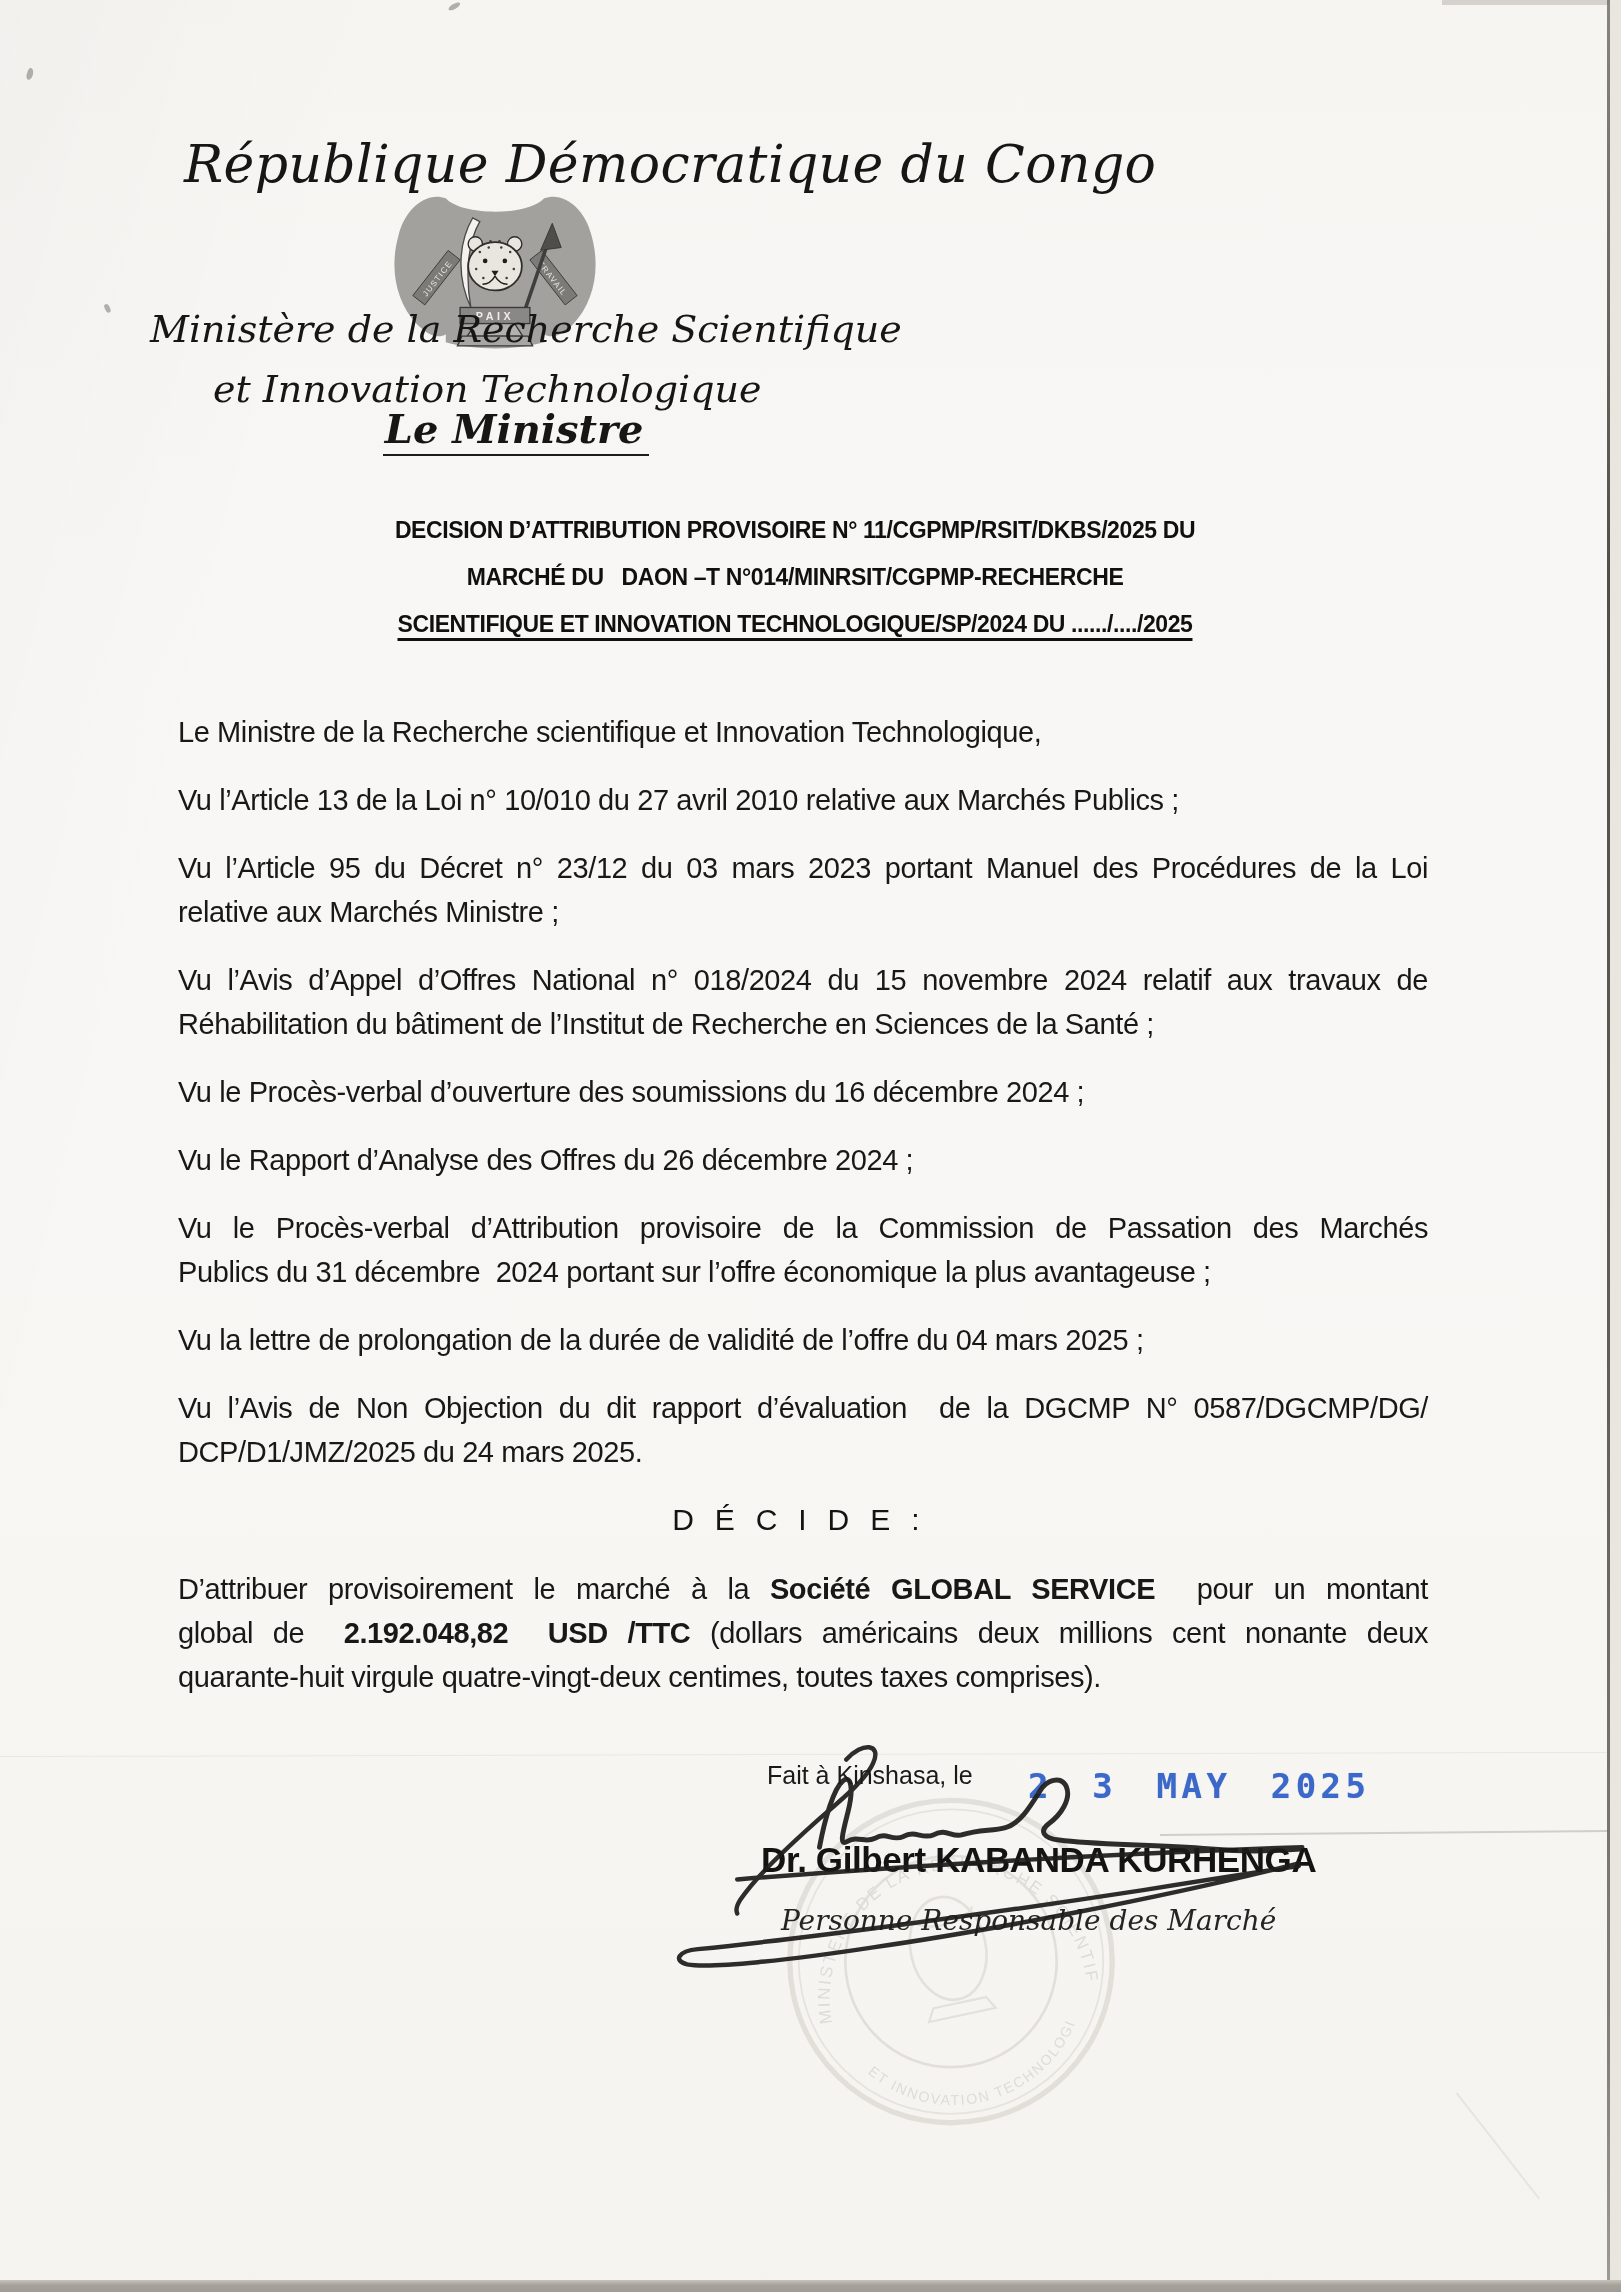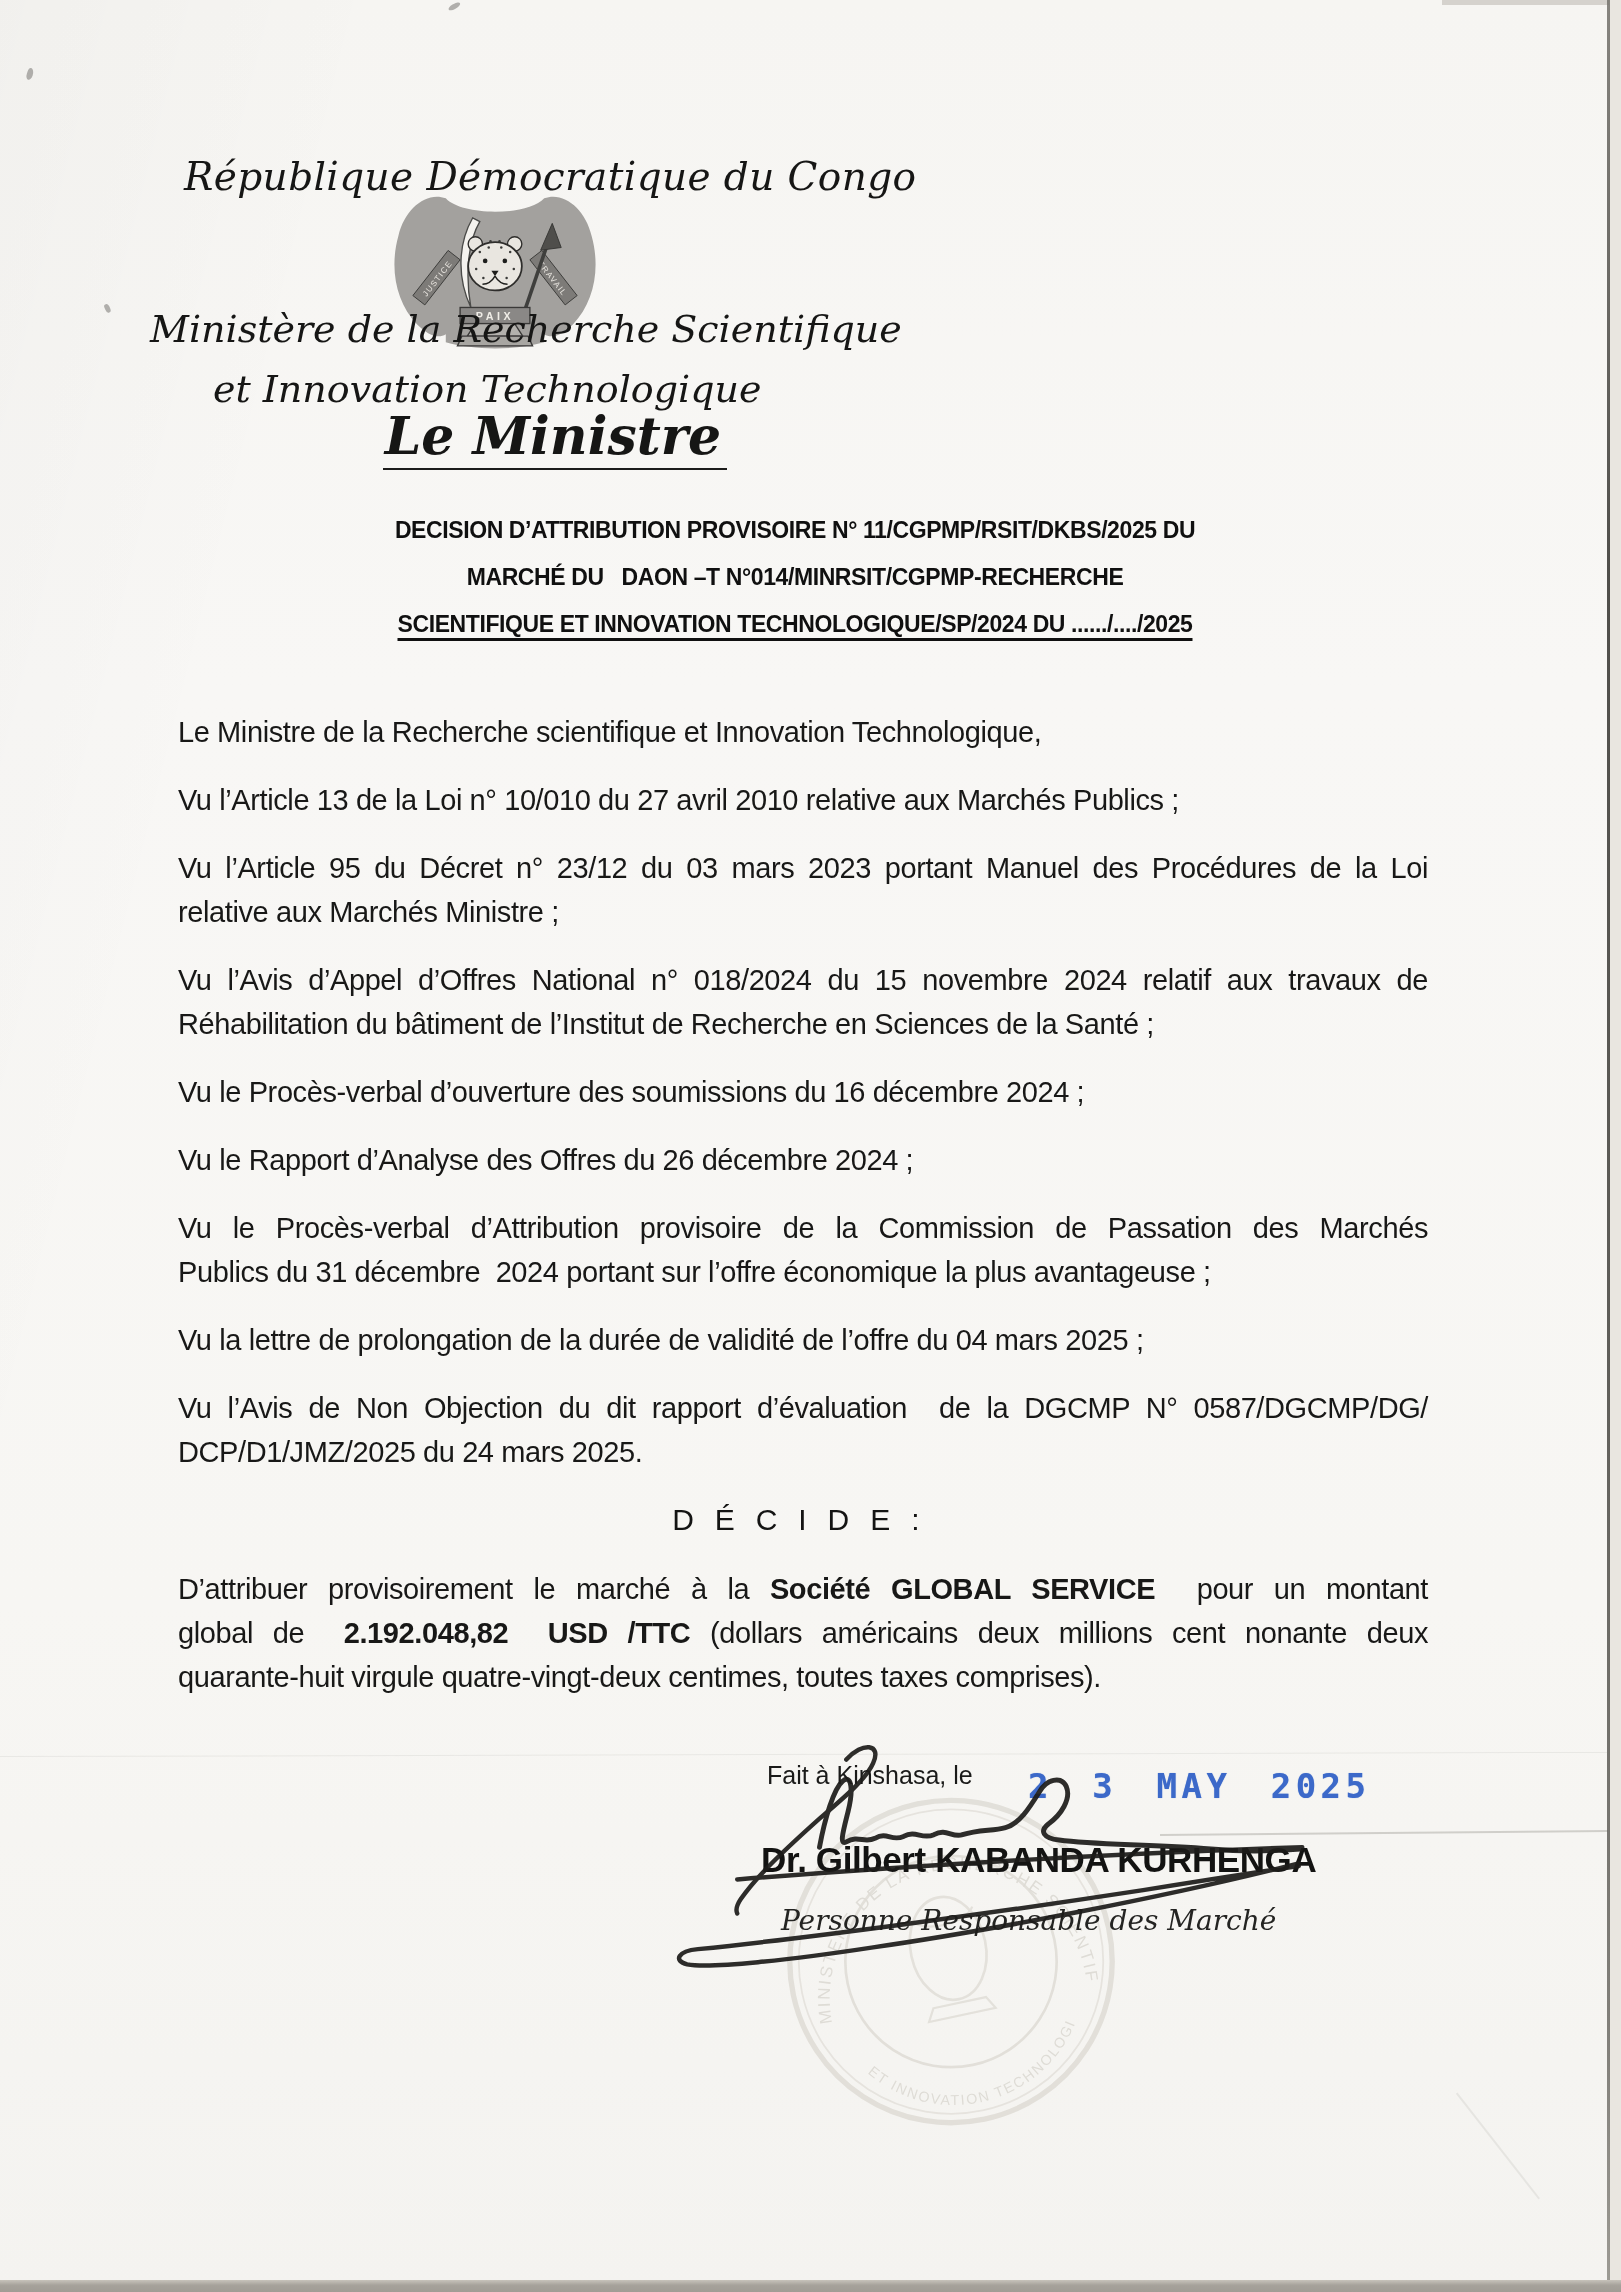--- a/index.html
+++ b/index.html
@@ -10,24 +10,24 @@
     overflow:hidden;
     background:
       linear-gradient(104deg, rgba(0,0,0,0.018) 0%, rgba(0,0,0,0) 18%),
       linear-gradient(180deg,#f6f5f2 0%,#f8f7f5 30%,#f7f6f3 70%,#f4f3f0 100%);
     font-family:"Liberation Sans",sans-serif;
     color:#1a1a19;
   }
   .abs{position:absolute;}
   
   .h-serif{font-family:"DejaVu Serif",serif;font-style:italic;color:#161615;}
-  .republique{left:184px;top:134px;font-size:39px;letter-spacing:0.4px;margin-top:20px;}
+  .republique{left:184px;top:134px;font-size:52px;letter-spacing:0.4px;}
   .ministere1{left:150px;top:307px;font-size:38px;}
   .ministere2{left:213px;top:367px;font-size:38px;}
-  .leministre{left:383px;top:405px;font-size:52px;font-weight:bold;
+  .leministre{left:383px;top:405px;font-size:40px;font-weight:bold;
     border-bottom:2.7px solid #1c1c1b;padding:0 5.4px 1.8px 1.8px;}
   
   .titleblock{left:159px;top:507px;width:1272px;text-align:center;
     font-weight:bold;font-size:23px;line-height:47px;letter-spacing:-0.4px;color:#101010;}
   .titleblock .u{text-decoration:underline;text-decoration-thickness:2.7px;text-underline-offset:6.3px;}
   
   .bodyblock{left:170px;top:710px;width:1258px;font-size:29px;line-height:44px;
     letter-spacing:-0.4px;color:#181817;}
   .para{margin:0 0 24px 8px;}
   .line{display:block;}

